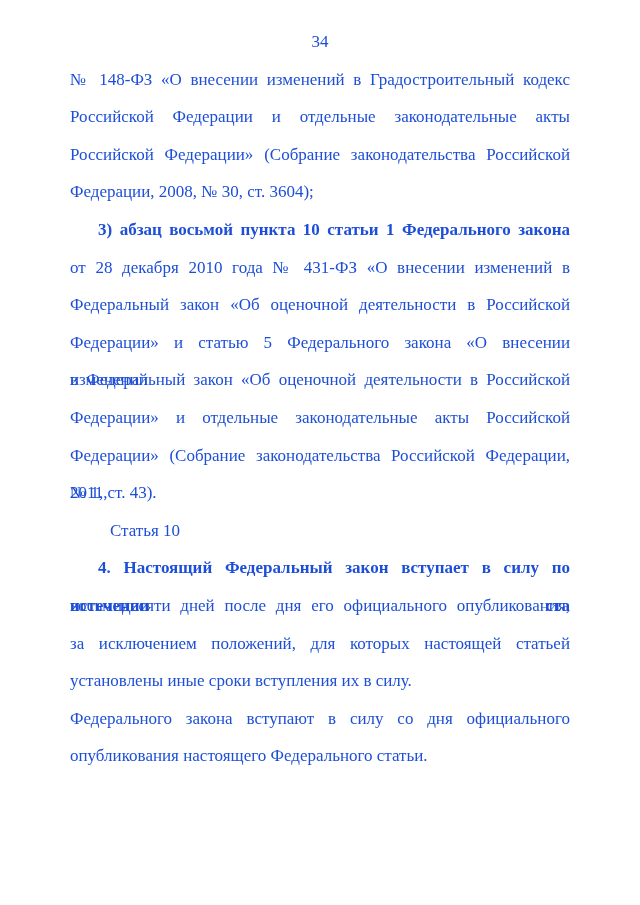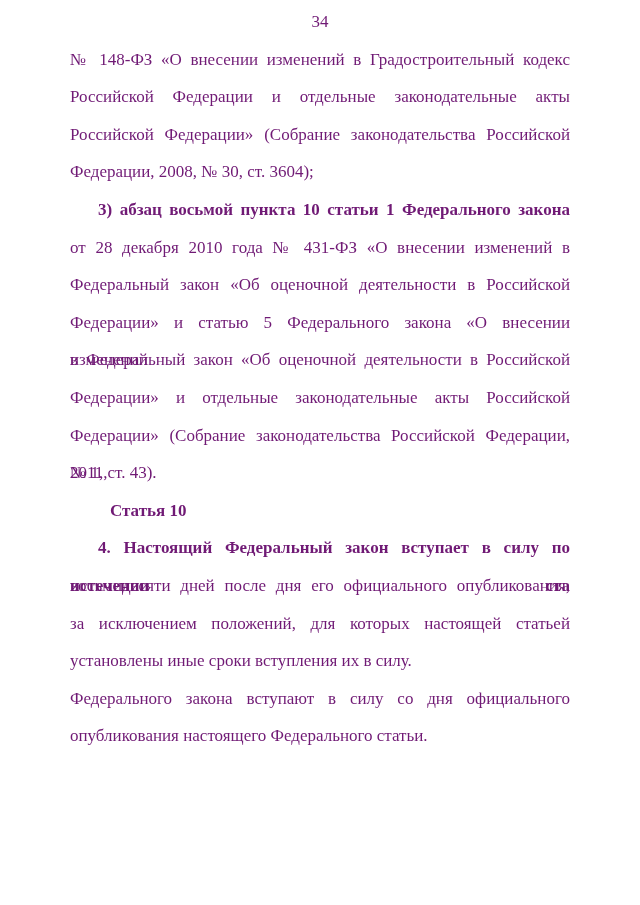--- a/index.html
+++ b/index.html
@@ -5,26 +5,26 @@
   html, body {
     margin: 0;
     padding: 0;
     background: #ffffff;
   }
   .page {
     position: relative;
     width: 640px;
     height: 781px;
     background: #ffffff;
-    color: #701a75;
+    color: #1d4ed8;
     font-family: "Liberation Serif", "DejaVu Serif", serif;
     font-size: 17px;
     overflow: hidden;
     box-sizing: border-box;
-    padding-top: 3px;
+    padding-top: 23px;
   }
   .content {
     margin: 0 70px;
     width: 500px;
   }
   .line {
     height: 37.6px;
     line-height: 37.6px;
     white-space: nowrap;
     overflow: visible;
@@ -40,21 +40,21 @@
   }
   .line.last {
     text-align: center;
     text-align-last: left;
   }
   .line.indent {
     text-indent: 28px;
     font-weight: bold;
   }
   .line.heading {
-    font-weight: bold;
+    font-weight: normal;
     text-align: center;
     text-align-last: left;
     padding-left: 40px;
   }
   .pagenum {
     height: 37.6px;
     line-height: 37.6px;
     text-align: center;
   }
 </style>

